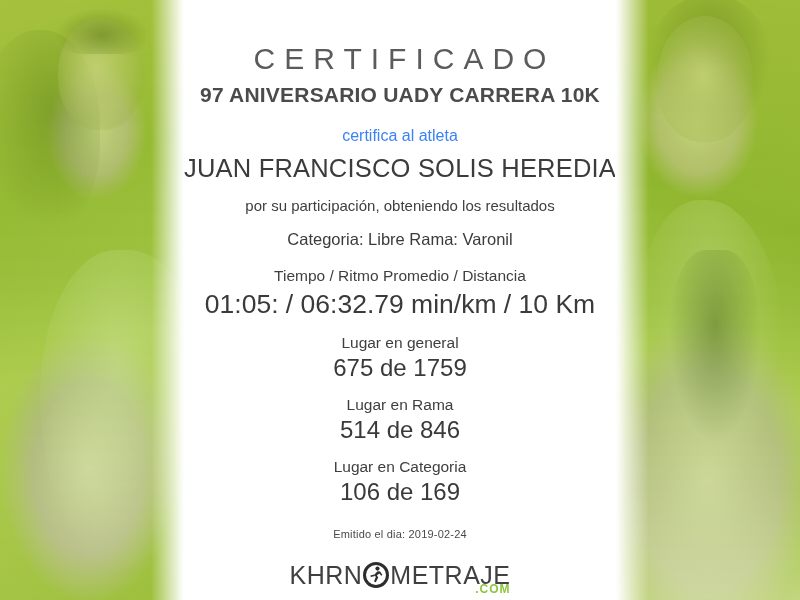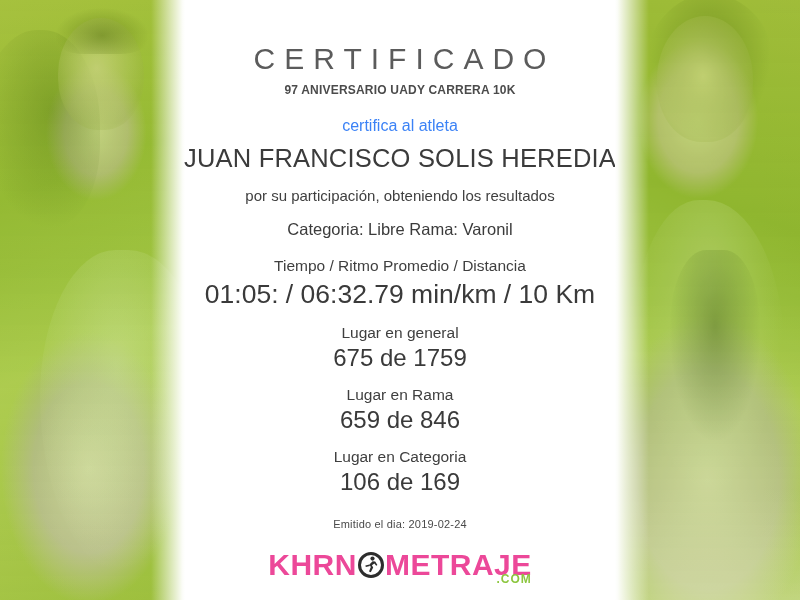--- a/index.html
+++ b/index.html
@@ -161,21 +161,21 @@
   .title {
     margin-top: 42px;
     font-size: 30px;
     font-weight: normal;
     letter-spacing: 9px;
     color: #5b5b5b;
     text-indent: 9px;
   }
   .subtitle {
     margin-top: 7px;
-    font-size: 12px;
+    font-size: 21px;
     font-weight: bold;
     color: #4b4b4b;
     letter-spacing: 0.2px;
   }
   .certifica {
     margin-top: 20px;
     font-size: 16px;
     color: #3b82f6;
   }
   .athlete {
@@ -226,24 +226,24 @@
   
   .logo {
     margin-top: 16px;
     position: relative;
     display: flex;
     align-items: center;
     justify-content: center;
     height: 38px;
   }
   .logo-text {
-    font-size: 30px;
-    font-weight: bold;
+    font-size: 25px;
+    font-weight: normal;
     letter-spacing: 0.5px;
-    color: #ec4899;
+    color: #404040;
     display: flex;
     align-items: center;
   }
   .logo-o {
     position: relative;
     display: inline-block;
     width: 26px;
     height: 26px;
     margin: 0 1px;
   }
@@ -298,21 +298,21 @@
 
     <div class="category">Categoria: Libre Rama: Varonil</div>
 
     <div class="metrics-label">Tiempo / Ritmo Promedio / Distancia</div>
     <div class="metrics-value">01:05: / 06:32.79 min/km / 10 Km</div>
 
     <div class="place-label">Lugar en general</div>
     <div class="place-value">675 de 1759</div>
 
     <div class="place-label">Lugar en Rama</div>
-    <div class="place-value">659 de 846</div>
+    <div class="place-value">514 de 846</div>
 
     <div class="place-label">Lugar en Categoria</div>
     <div class="place-value">106 de 169</div>
 
     <div class="issued">Emitido el dia: 2019-02-24</div>
 
     <div class="logo">
       <div class="logo-text">
         <span>KHR</span>
         <span>N</span>

